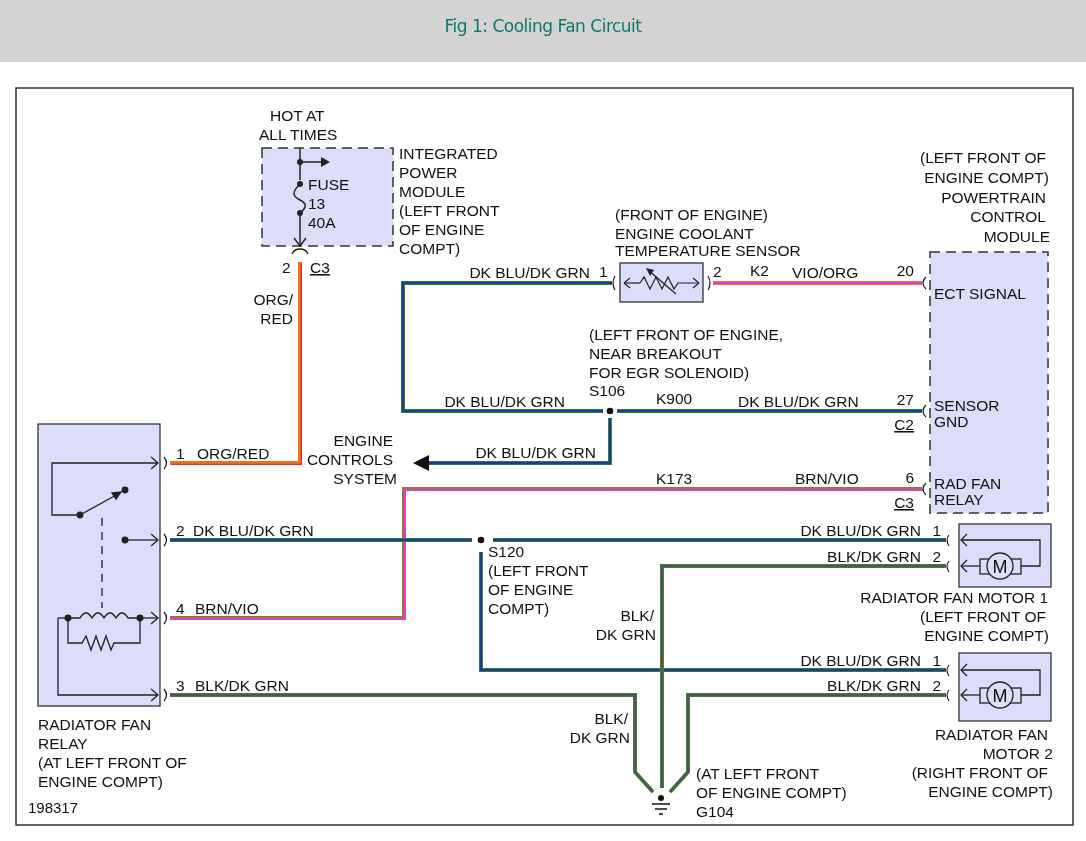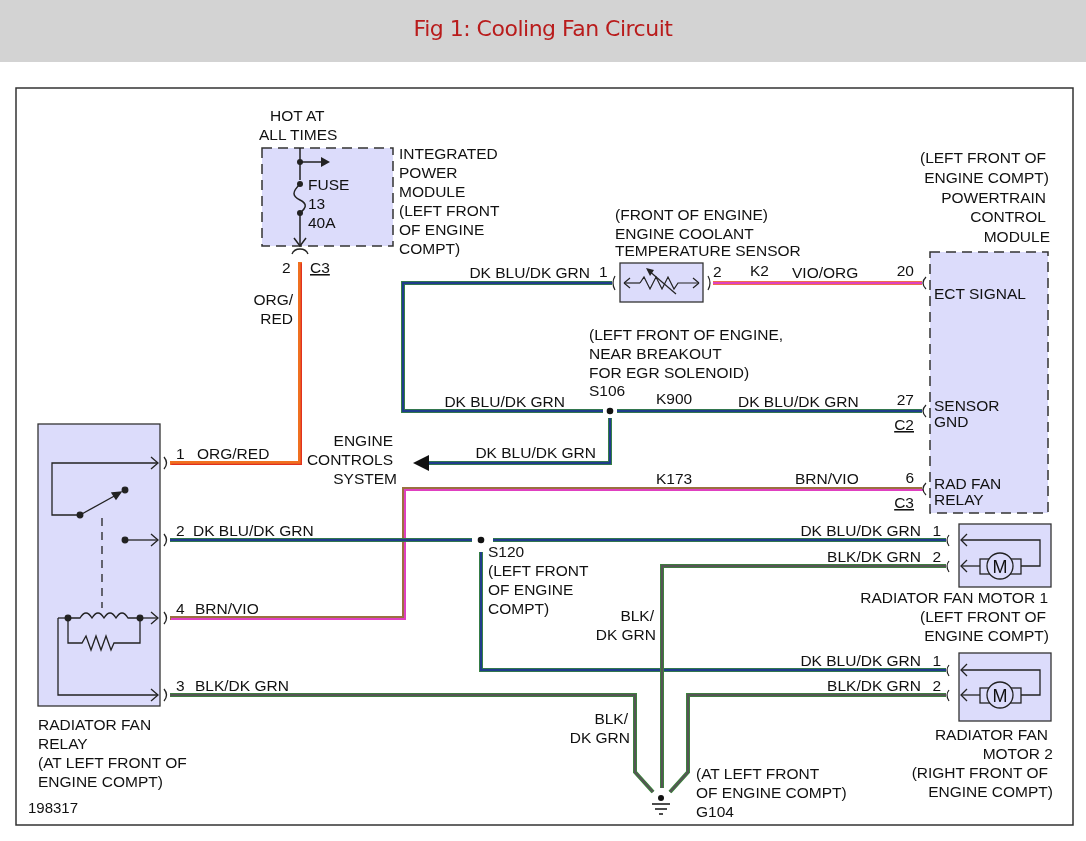--- a/index.html
+++ b/index.html
@@ -1,18 +1,18 @@
 <!DOCTYPE html>
 <html><head>
 <meta charset="utf-8">
 <style>
   html, body { margin: 0; padding: 0; background: #ffffff; }
   body { width: 1086px; height: 841px; position: relative; overflow: hidden; font-family: "Liberation Sans", sans-serif; }
   .header { position: absolute; left: 0; top: 0; width: 1086px; height: 62px; background: #d3d3d3; }
-  .header-title { position: absolute; left: 0; width: 1086px; top: 16px; text-align: center; font-family: "DejaVu Sans", sans-serif; font-size: 22px; color: #b91c1c; letter-spacing: -0.5px; }
+  .header-title { position: absolute; left: 0; width: 1086px; top: 16px; text-align: center; font-family: "DejaVu Sans", sans-serif; font-size: 17px; color: #0f766e; letter-spacing: -0.5px; }
   svg#diagram { position: absolute; left: 0; top: 0; }
   svg text { font-family: "Liberation Sans", sans-serif; font-size: 15.5px; fill: #111; }
   svg text.small { font-size: 15px; }
 </style>
 </head>
 <body>
 
 <div class="header">
   <div class="header-title">Fig 1: Cooling Fan Circuit</div>
 </div>

